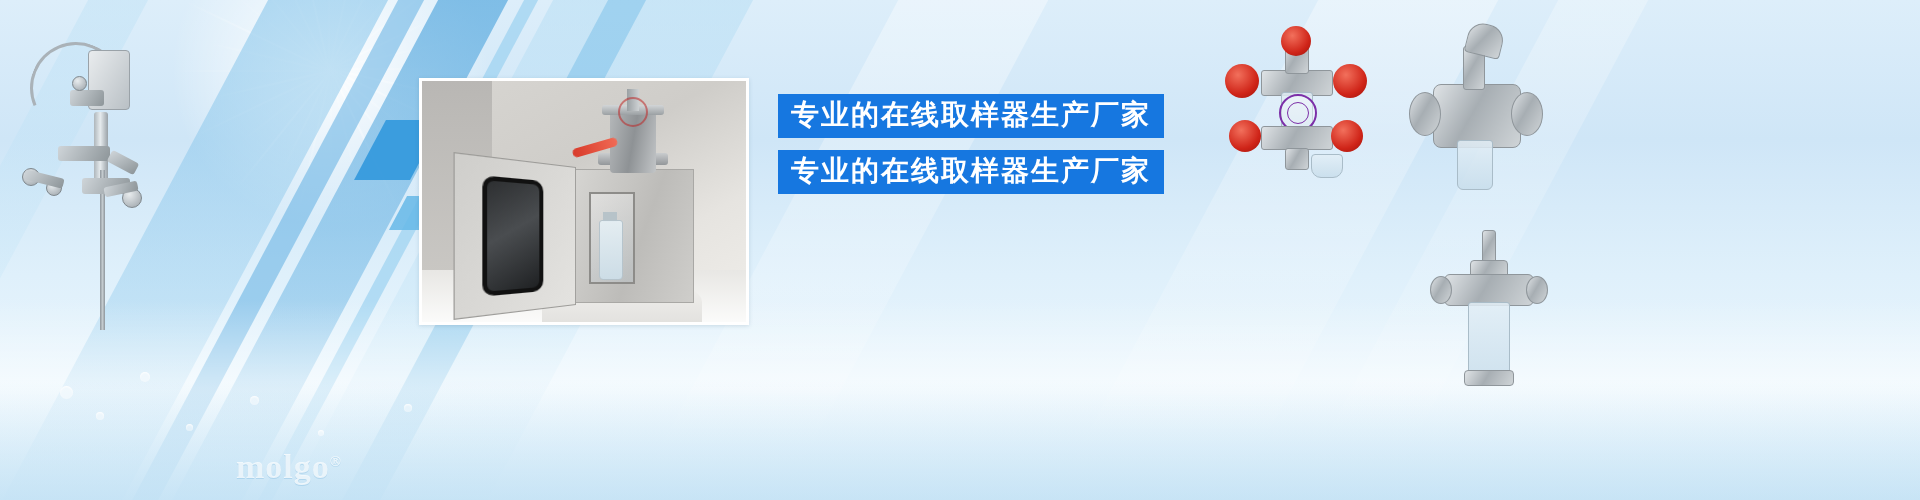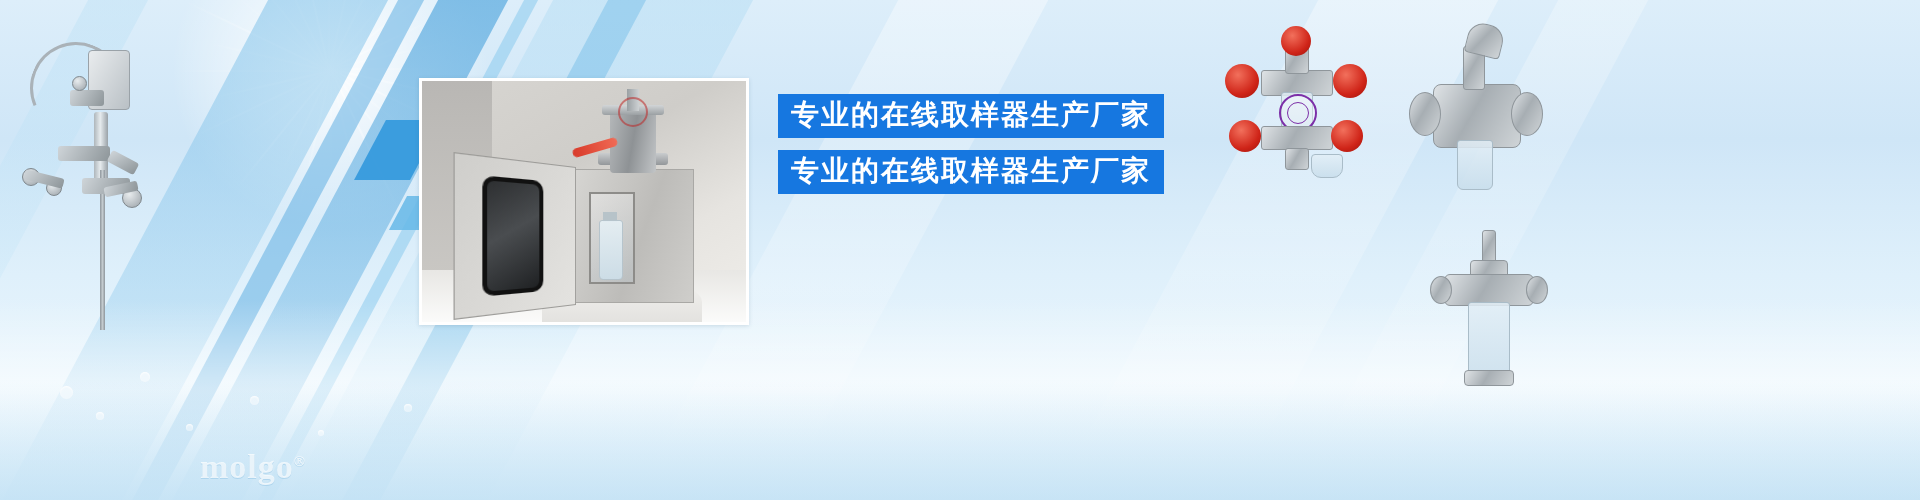--- a/index.html
+++ b/index.html
@@ -130,21 +130,21 @@
 
   .english{
     margin-top:14px;width:600px;
     font-family:"Liberation Serif","DejaVu Serif",serif;
     font-size:9.5px;line-height:14px;letter-spacing:.35px;
     color:#3d5f7d;font-weight:700;
   }
 
   
   .watermark{
-    position:absolute;left:200px;top:448px;
+    position:absolute;left:236px;top:448px;
     font-family:"Liberation Serif","DejaVu Serif",serif;
     font-size:34px;font-weight:700;letter-spacing:1px;
     color:rgba(255,255,255,.72);
     text-shadow:0 1px 0 rgba(120,180,220,.35);
   }
   .watermark sup{font-size:15px;vertical-align:super;}
 </style>
 </head>
 <body>
 

